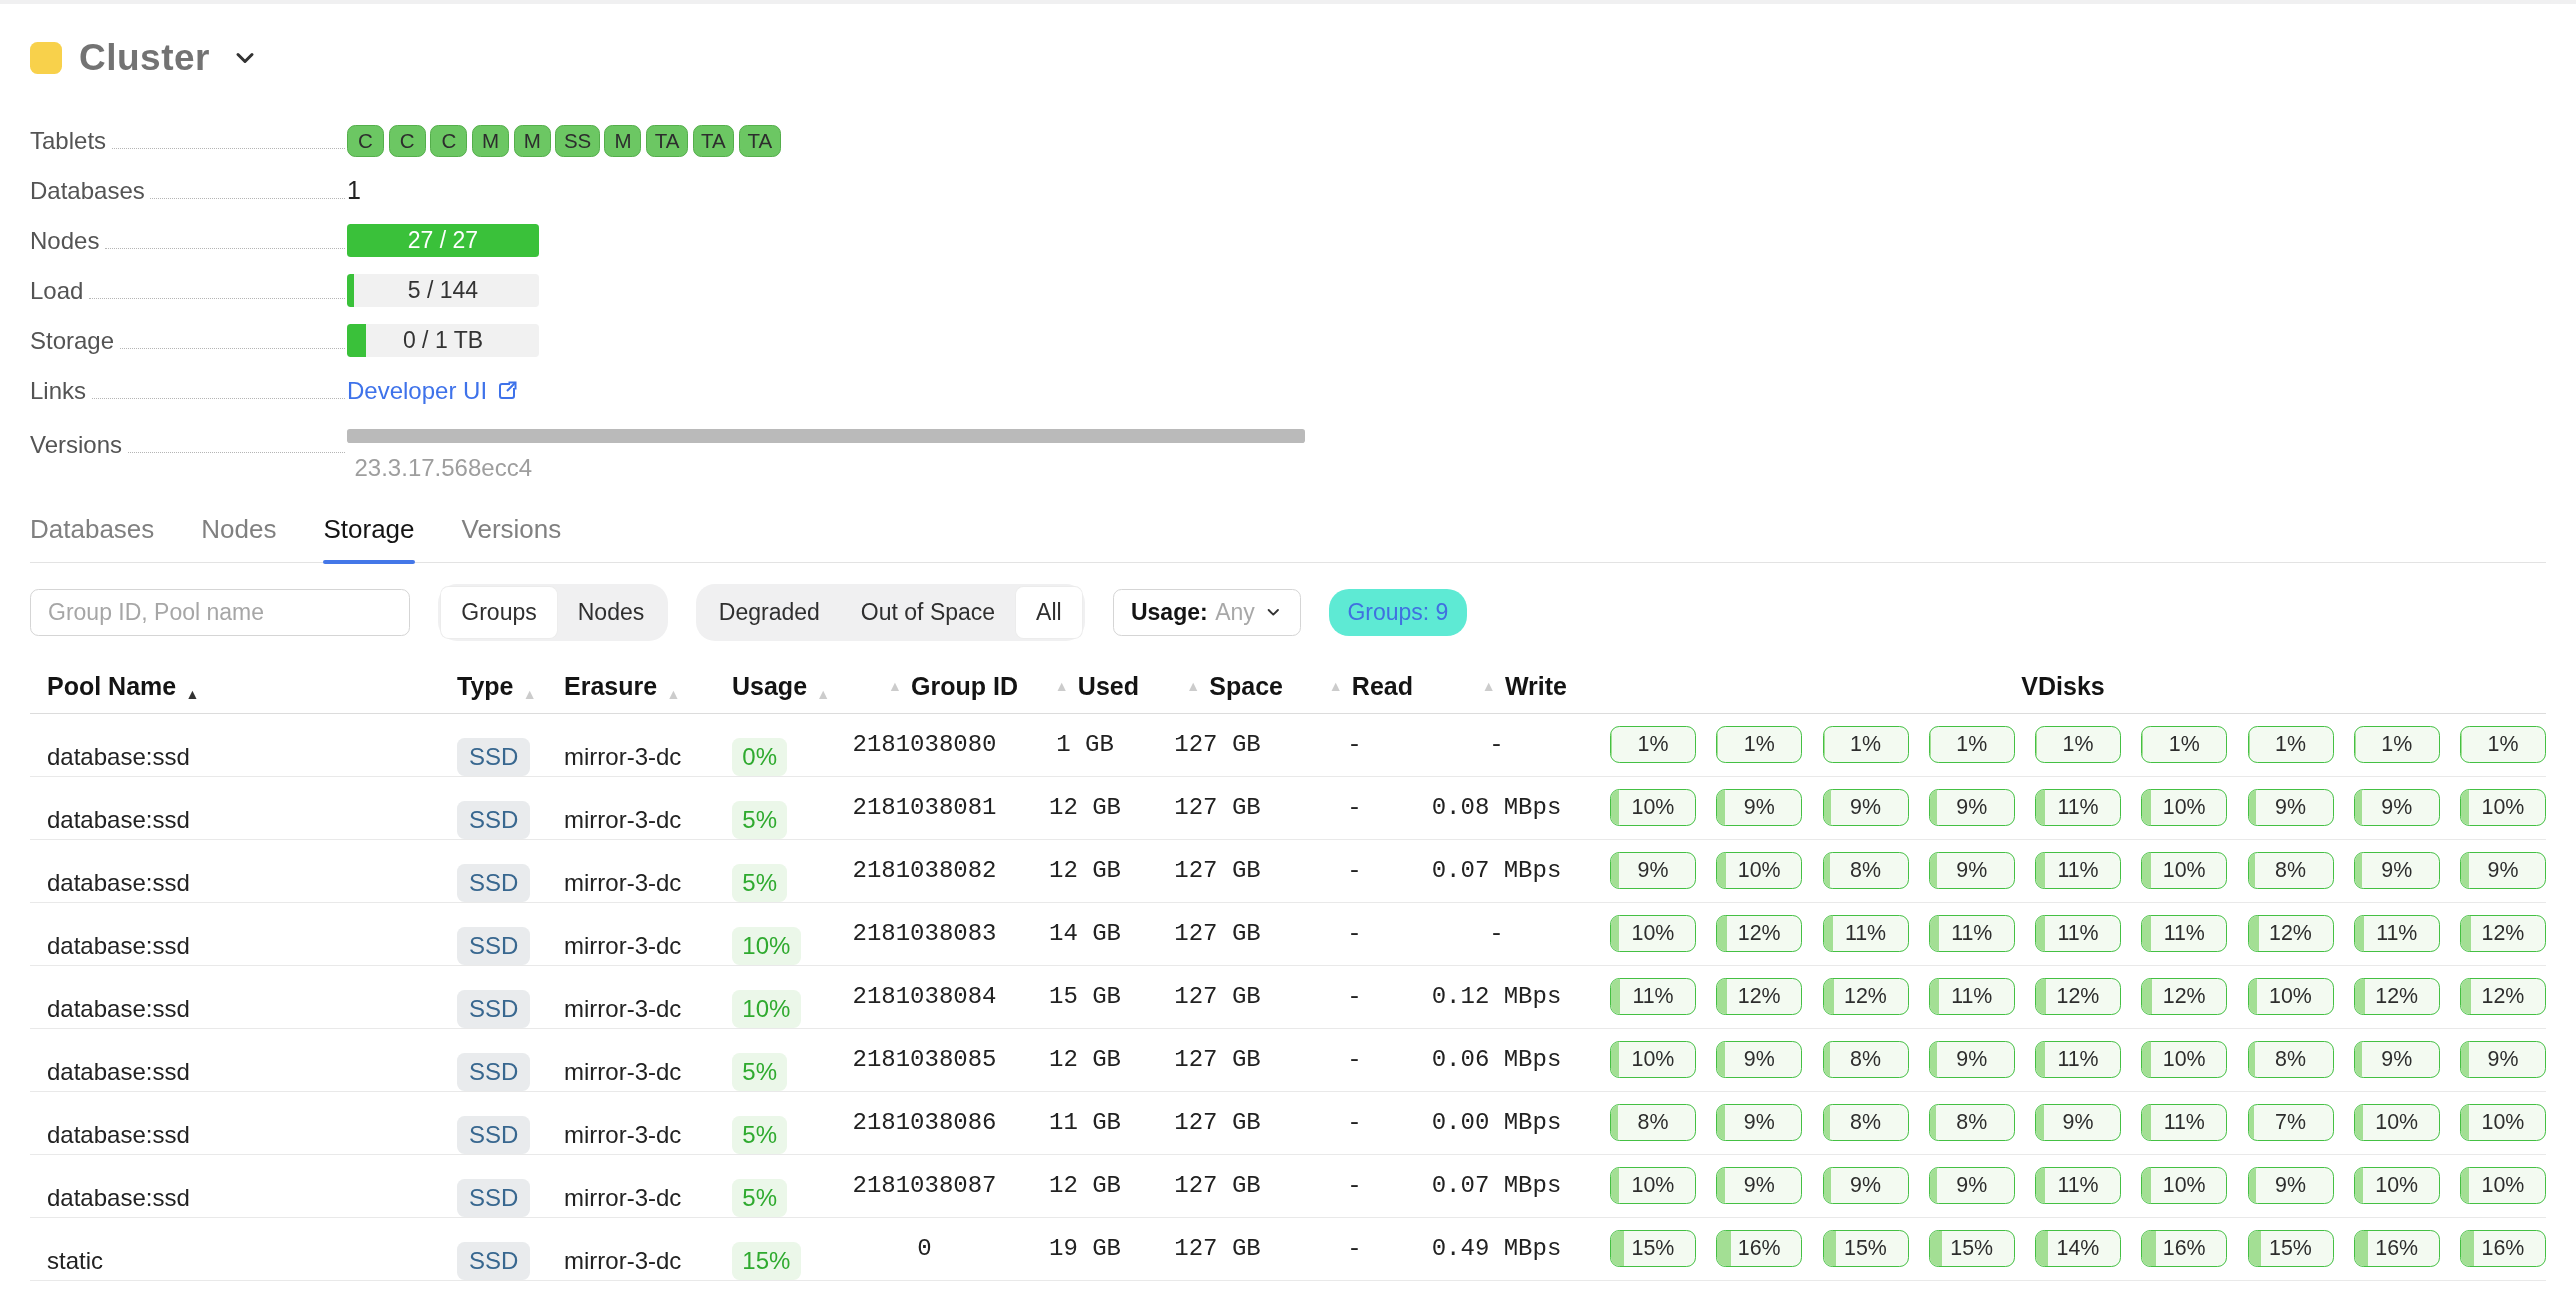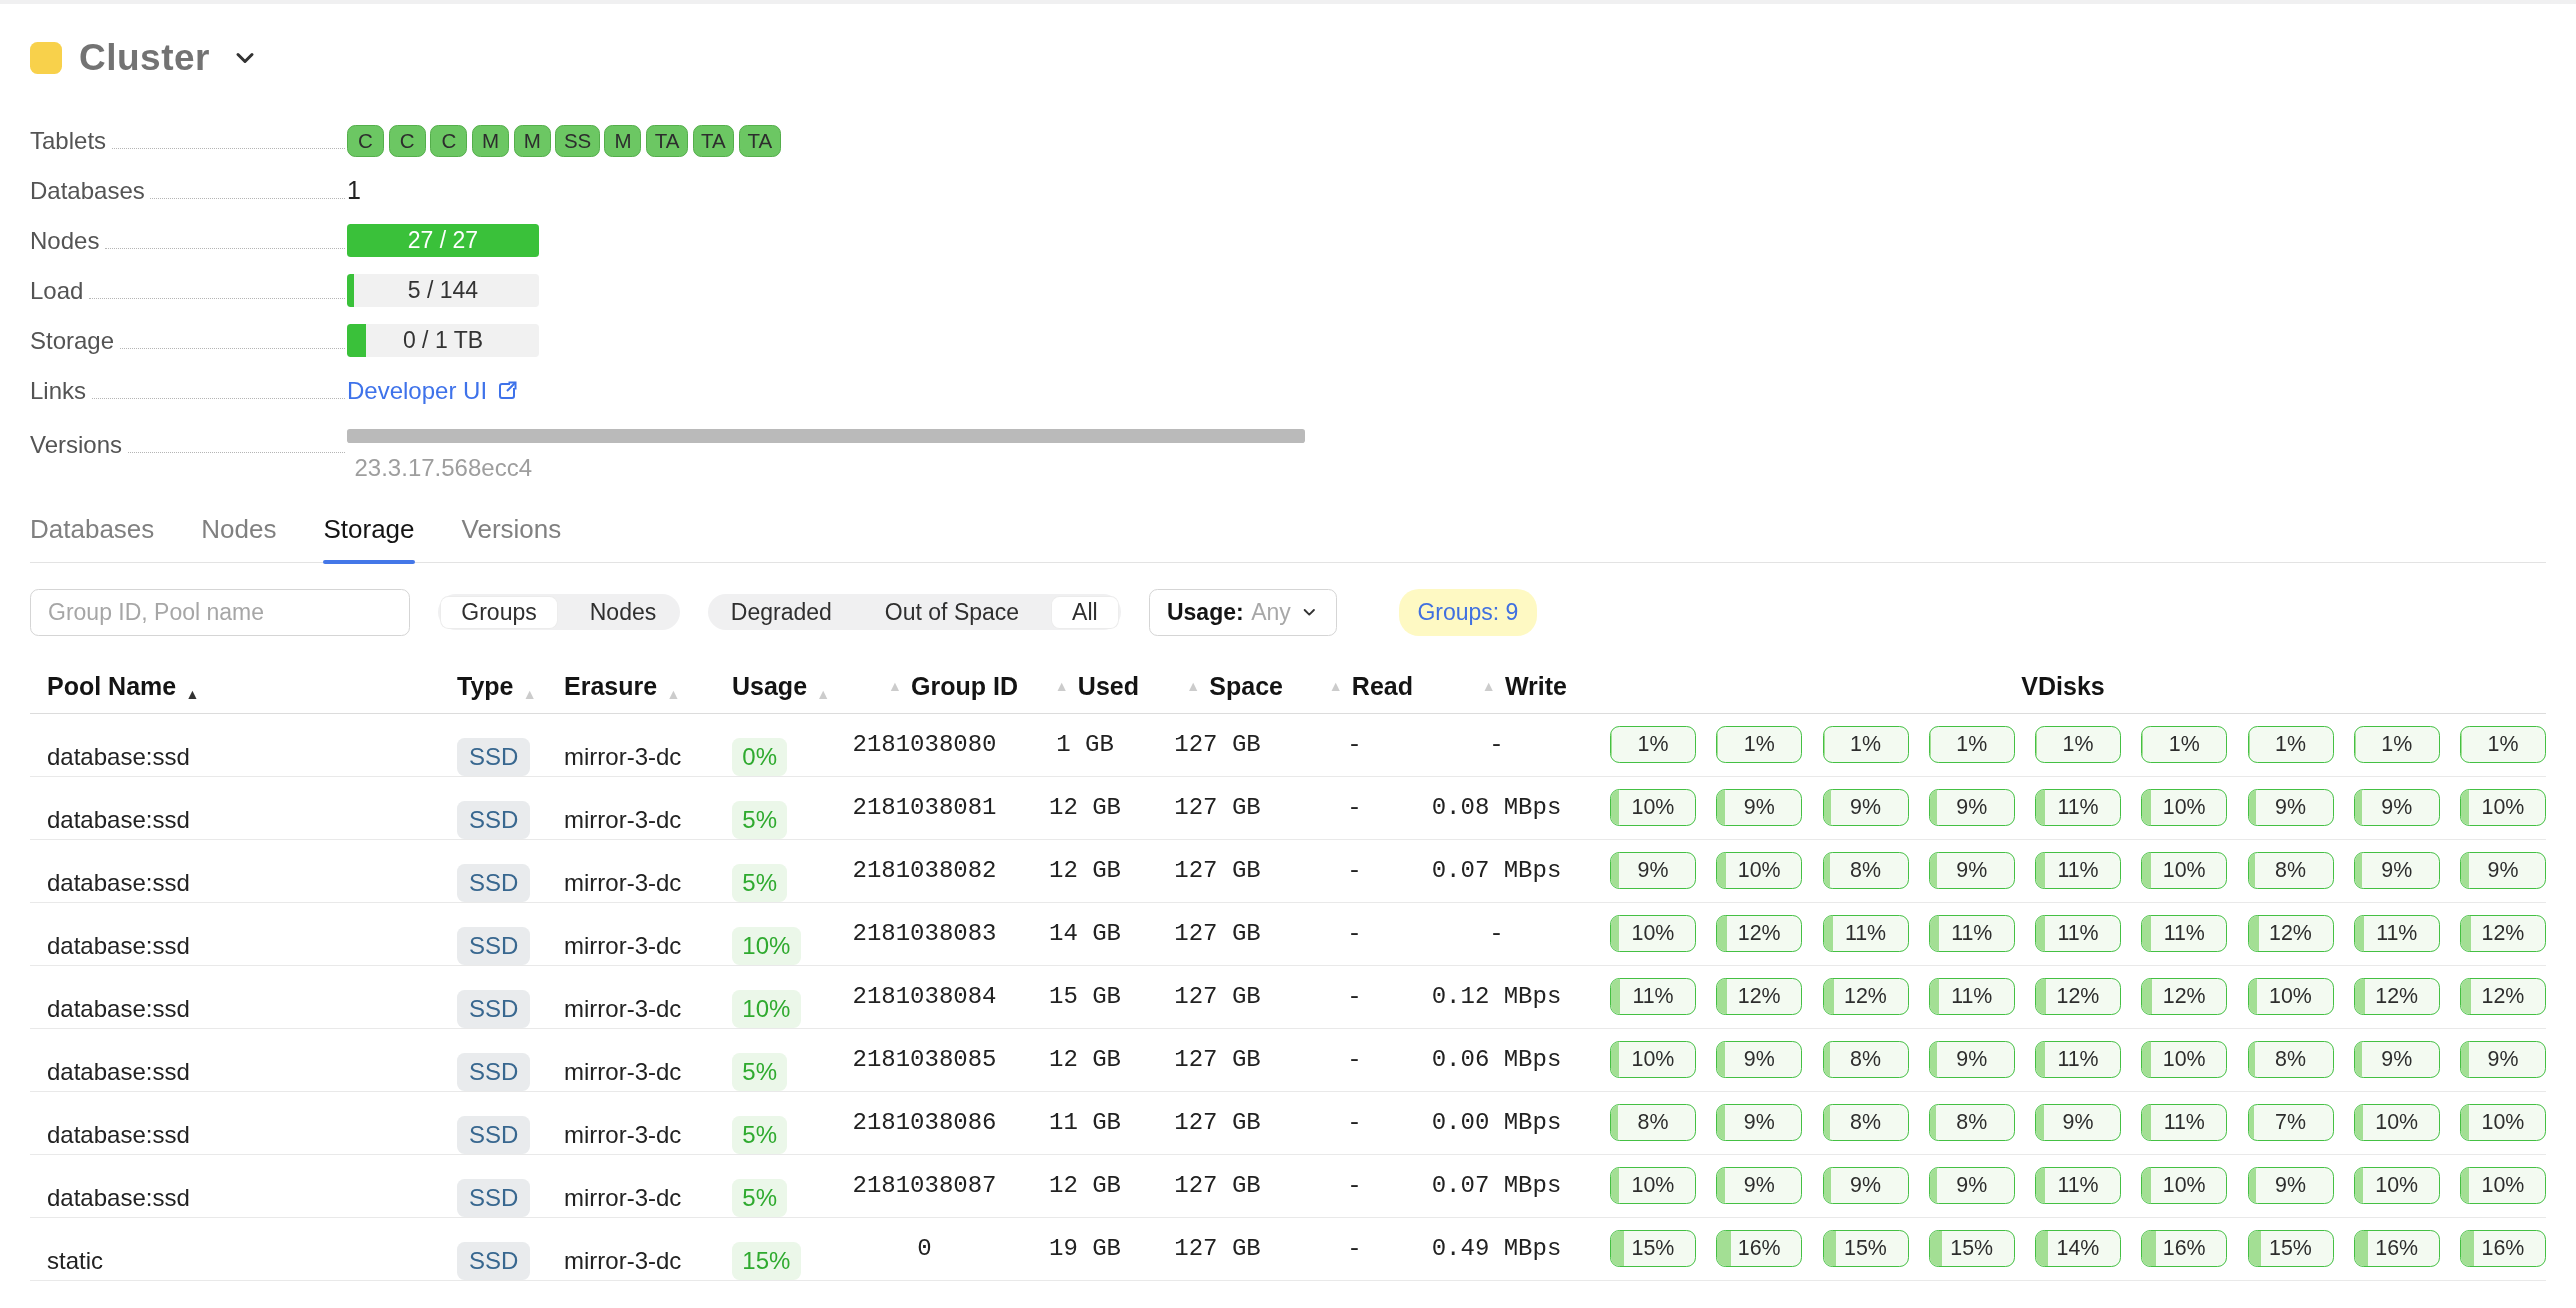--- a/index.html
+++ b/index.html
@@ -44,29 +44,29 @@
   .tabs { display:flex; gap:47px; margin-top:32px; border-bottom:0.9px solid #e3e3e3; padding-bottom:0; }
   .tab { font-size:26px; color:#808080; padding-bottom:17px; position:relative; cursor:pointer; }
   .tab.active { color:#141414; font-weight:500; }
   .tab.active::after { content:""; position:absolute; left:0; right:0; bottom:-1.9px; height:3.7px; border-radius:2.8px; background:#4477e8; }
 
   
   .filters { display:flex; align-items:center; gap:28px; margin-top:26px; height:47px; }
   .search-input { width:380px; height:47px; border:0.9px solid #d5d5d5; border-radius:8.4px; padding:0 17px;
     font-size:23px; font-family:"Liberation Sans", sans-serif; color:#222; outline:none; }
   .search-input::placeholder { color:#a6a6a6; }
-  .seg { display:flex; background:#f0f0f1; border-radius:19px; padding:2.8px; height:36px; align-items:stretch;gap:12px; }
+  .seg { display:flex; background:#f0f0f1; border-radius:19px; padding:2.8px; height:57px; align-items:stretch; }
   .seg-item { font-size:23px; color:#2f2f2f; padding:0 20.5px; display:flex; align-items:center; border-radius:7.5px; cursor:pointer; white-space:nowrap; }
   .seg-item.selected { background:#fff; box-shadow:0 0 0 0.9px #ececec; }
   .dropdown { height:47px; border:0.9px solid #d5d5d5; border-radius:8.4px; display:flex; align-items:center; gap:7.5px; padding:0 17px; cursor:pointer; }
   .dropdown .dd-label { font-size:23px; font-weight:700; color:#141414; }
   .dropdown .dd-value { font-size:23px; color:#a8a8a8; }
   .dd-chev { width:18.6px; height:18.6px; margin-left:1.9px; }
-  .count-chip { height:47px; background:#fef9c3; border-radius:20px; display:flex; align-items:center; padding:0 18.6px;
-    font-size:23px; color:#4070e0; cursor:pointer; white-space:nowrap;margin-left:34px; }
+  .count-chip { height:47px; background:#5eead4; border-radius:20px; display:flex; align-items:center; padding:0 18.6px;
+    font-size:23px; color:#4070e0; cursor:pointer; white-space:nowrap; }
 
   
   .table { margin-top:24px; width:2516px; }
   .tr { display:grid; grid-template-columns:410px 107px 168px 116px 200px 121px 144px 130px 154px 1fr; align-items:center; }
   .thead { height:54px; border-bottom:0.9px solid #dcdcdc; }
   .th { font-size:25px; font-weight:700; color:#141414; display:flex; align-items:center; gap:9.3px; cursor:pointer; }
   .th.a-left { justify-content:flex-start; padding-left:17px;align-items:flex-end; }
   .th.a-right { justify-content:flex-end; padding-right:13px; }
   .th.a-center { justify-content:center; }
   .sort-arrow { font-size:14px; line-height:1; }

